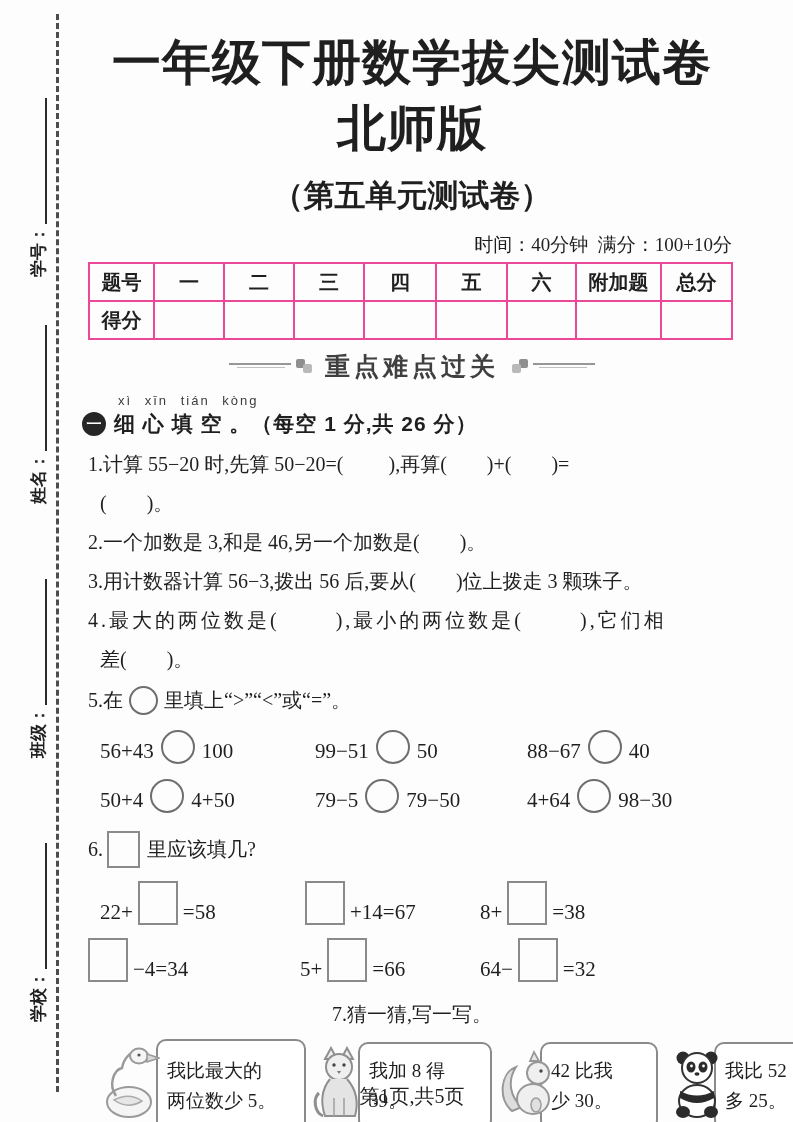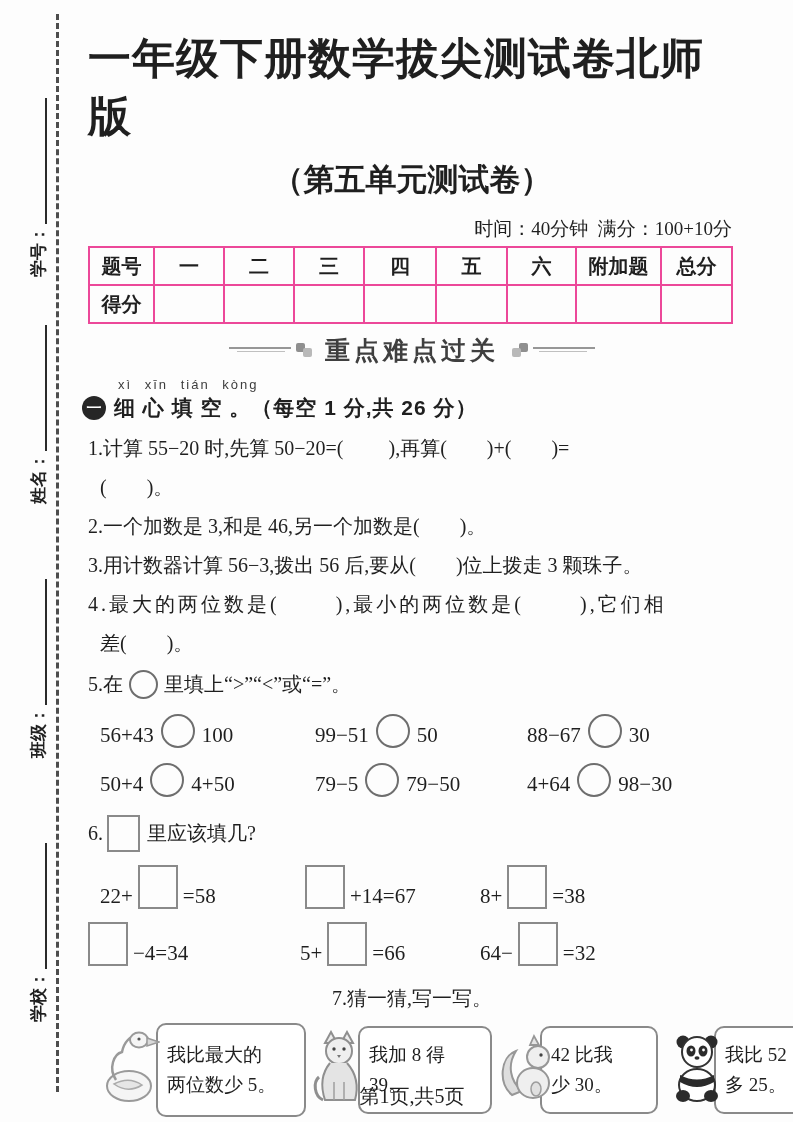--- a/index.html
+++ b/index.html
@@ -6,21 +6,21 @@
   .sheet{position:relative;width:793px;height:1122px;background:#fdfdfd;overflow:hidden;
          font-family:"Liberation Serif","DejaVu Serif",serif;color:#1f1f1f;margin:0 auto;}
   
   .seal-line{position:absolute;left:56px;top:14px;height:1078px;width:0;border-left:3px dashed #4d4d4d;}
   .side-field{position:absolute;left:-64px;width:204px;height:26px;transform:rotate(-90deg);
               display:flex;align-items:center;font-size:17px;font-weight:bold;
               font-family:"Liberation Sans","DejaVu Sans",sans-serif;}
   .side-blank{flex:0 0 126px;height:0;border-bottom:2px solid #2b2b2b;align-self:flex-end;margin-bottom:4px;margin-left:2px;}
   
   .main{position:absolute;left:88px;top:0;width:648px;height:1122px;}
-  .title{margin:30px 0 0;font-size:43px;font-weight:bold;letter-spacing:1px;}
+  .title{margin:30px 0 0;text-align:center;font-size:49px;font-weight:bold;letter-spacing:1px;}
   .subtitle{margin:13px 0 0;text-align:center;font-size:31px;font-weight:bold;}
   .meta{margin-top:15px;text-align:right;font-size:19px;padding-right:4px;}
   table.score{margin-top:4px;width:645px;border-collapse:collapse;table-layout:fixed;
               font-family:"Liberation Sans","DejaVu Sans",sans-serif;font-weight:bold;font-size:20px;}
   table.score td{border:2px solid #ec4899;text-align:center;height:36px;padding:0;}
   
   .banner{margin-top:9px;display:flex;align-items:center;justify-content:center;gap:12px;height:34px;}
   .banner-text{font-family:"Liberation Sans","DejaVu Sans",sans-serif;font-weight:bold;font-size:25px;
                color:#3f3f3f;letter-spacing:4px;}
   .orn{position:relative;width:84px;height:14px;}
@@ -172,21 +172,21 @@
         <span>100</span>
       </div>
       <div class="cmp">
         <span>99−51</span>
         <span class="circ"></span>
         <span>50</span>
       </div>
       <div class="cmp">
         <span>88−67</span>
         <span class="circ"></span>
-        <span>30</span>
+        <span>40</span>
       </div>
     </div>
     <div class="q5row">
       <div class="cmp pad12">
         <span>50+4</span>
         <span class="circ"></span>
         <span>4+50</span>
       </div>
       <div class="cmp">
         <span>79−5</span>

